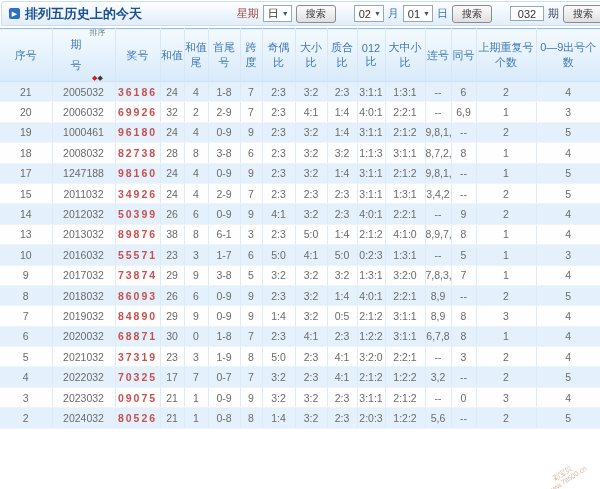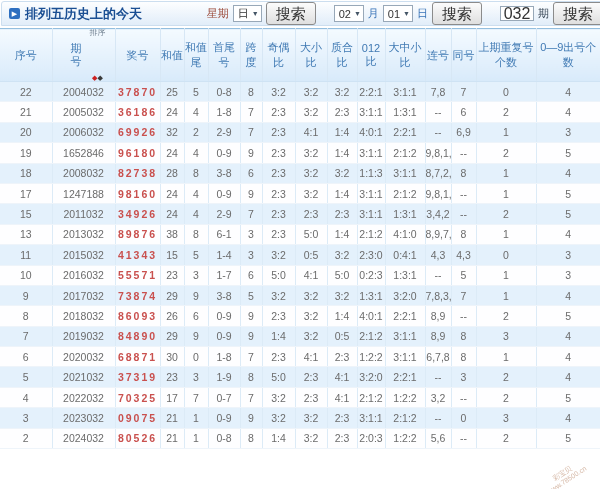--- a/index.html
+++ b/index.html
@@ -19,44 +19,44 @@
   .title{color:#1b4f93;font-weight:bold;font-size:13px;}
   .topbar-right{display:flex;align-items:center;font-size:11px;}
   .lbl{margin:0 2px;}
   .lbl.red{color:#9b4a3a;}
   .lbl.blue{color:#3a74b8;}
   .lbl.dark{color:#3c4a5a;}
   .sel{display:inline-flex;align-items:center;border:1px solid #98a8b8;background:#fff;
        height:15px;padding:0 2px 0 4px;color:#333;margin:0 2px;}
   .sel .arr{font-size:7px;color:#456;margin-left:3px;}
   .btn{border:1px solid #8b8b8b;border-radius:3px;background:linear-gradient(#fcfcfc,#dfdfdf);
-       font-size:15px;line-height:1;padding:3px 9px;color:#333;margin:0 2px;
+       font-size:10px;line-height:1;padding:3px 9px;color:#333;margin:0 2px;
        font-family:inherit;}
   .gap{width:14px;}
-  .issue-input{width:28px;height:13px;border:1px solid #98a8b8;font-size:16px;
+  .issue-input{width:28px;height:13px;border:1px solid #98a8b8;font-size:11px;
                text-align:center;padding:0 2px;color:#333;font-family:inherit;margin:0 2px;}
 
   
   table.data{position:absolute;left:0;top:28px;width:600px;border-collapse:collapse;
              table-layout:fixed;}
   thead th{height:34px;background:linear-gradient(#f4faff,#d8eafa);color:#3f79b3;
            font-weight:normal;font-size:11px;border-top:1px solid #93bede;
            border-bottom:1px solid #cfe3f4;border-right:1px solid #d7e7f5;
            padding:0;overflow:hidden;}
   thead th:last-child{border-right:none;}
   tbody td{height:19.4px;text-align:center;font-size:10.5px;color:#6b6b6b;
            border-right:1px solid #dcebf7;border-bottom:1px solid #eef4fa;
            padding:0;overflow:hidden;white-space:nowrap;}
   tbody td:last-child{border-right:none;}
   tbody tr:nth-child(odd){background:#e4f1fc;}
   tbody tr:nth-child(even){background:#fefeff;}
   td.prize{color:#c9504e;font-weight:bold;letter-spacing:2px;}
 
   .qh-wrap{display:flex;align-items:center;justify-content:center;gap:7px;}
-  .qh-label{width:13px;line-height:13px;display:inline-block;margin-left:8px;}
+  .qh-label{width:13px;line-height:21px;display:inline-block;margin-left:8px;}
   .sort{display:flex;flex-direction:column;align-items:center;line-height:8px;cursor:pointer;gap:37px;}
   .sort-text{font-size:8px;color:#6f7f8f;}
   .diamonds{font-size:7px;font-style:normal;line-height:7px;}
   .d-red{color:#c22;font-style:normal;}
   .d-dark{color:#3a3a3a;font-style:normal;}
 
   .watermark{position:absolute;right:12px;bottom:4px;transform:rotate(-33deg);
              color:#c49a80;opacity:.7;font-size:7px;line-height:8px;text-align:center;
              pointer-events:none;}
 </style>
@@ -138,38 +138,20 @@
           <th>012比</th>
           <th>大中小比</th>
           <th>连号</th>
           <th>同号</th>
           <th>上期重复号个数</th>
           <th>0—9出号个数</th>
         </tr>
       </thead>
     <tbody>
         <tr>
-          <td>22</td>
-          <td>2004032</td>
-          <td class="prize">37870</td>
-          <td>25</td>
-          <td>5</td>
-          <td>0-8</td>
-          <td>8</td>
-          <td>3:2</td>
-          <td>3:2</td>
-          <td>3:2</td>
-          <td>2:2:1</td>
-          <td>3:1:1</td>
-          <td>7,8</td>
-          <td>7</td>
-          <td>0</td>
-          <td>4</td>
-        </tr>
-        <tr>
           <td>21</td>
           <td>2005032</td>
           <td class="prize">36186</td>
           <td>24</td>
           <td>4</td>
           <td>1-8</td>
           <td>7</td>
           <td>2:3</td>
           <td>3:2</td>
           <td>2:3</td>
@@ -193,21 +175,21 @@
           <td>1:4</td>
           <td>4:0:1</td>
           <td>2:2:1</td>
           <td>--</td>
           <td>6,9</td>
           <td>1</td>
           <td>3</td>
         </tr>
         <tr>
           <td>19</td>
-          <td>1652846</td>
+          <td>1000461</td>
           <td class="prize">96180</td>
           <td>24</td>
           <td>4</td>
           <td>0-9</td>
           <td>9</td>
           <td>2:3</td>
           <td>3:2</td>
           <td>1:4</td>
           <td>3:1:1</td>
           <td>2:1:2</td>
@@ -264,54 +246,54 @@
           <td>2:3</td>
           <td>2:3</td>
           <td>3:1:1</td>
           <td>1:3:1</td>
           <td>3,4,2</td>
           <td>--</td>
           <td>2</td>
           <td>5</td>
         </tr>
         <tr>
+          <td>14</td>
+          <td>2012032</td>
+          <td class="prize">50399</td>
+          <td>26</td>
+          <td>6</td>
+          <td>0-9</td>
+          <td>9</td>
+          <td>4:1</td>
+          <td>3:2</td>
+          <td>2:3</td>
+          <td>4:0:1</td>
+          <td>2:2:1</td>
+          <td>--</td>
+          <td>9</td>
+          <td>2</td>
+          <td>4</td>
+        </tr>
+        <tr>
           <td>13</td>
           <td>2013032</td>
           <td class="prize">89876</td>
           <td>38</td>
           <td>8</td>
           <td>6-1</td>
           <td>3</td>
           <td>2:3</td>
           <td>5:0</td>
           <td>1:4</td>
           <td>2:1:2</td>
           <td>4:1:0</td>
           <td>8,9,7,6</td>
           <td>8</td>
           <td>1</td>
           <td>4</td>
-        </tr>
-        <tr>
-          <td>11</td>
-          <td>2015032</td>
-          <td class="prize">41343</td>
-          <td>15</td>
-          <td>5</td>
-          <td>1-4</td>
-          <td>3</td>
-          <td>3:2</td>
-          <td>0:5</td>
-          <td>3:2</td>
-          <td>2:3:0</td>
-          <td>0:4:1</td>
-          <td>4,3</td>
-          <td>4,3</td>
-          <td>0</td>
-          <td>3</td>
         </tr>
         <tr>
           <td>10</td>
           <td>2016032</td>
           <td class="prize">55571</td>
           <td>23</td>
           <td>3</td>
           <td>1-7</td>
           <td>6</td>
           <td>5:0</td>

